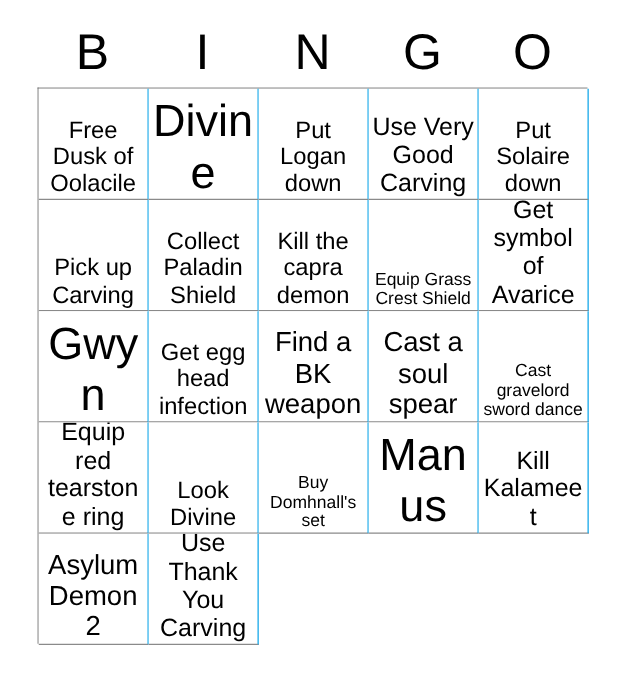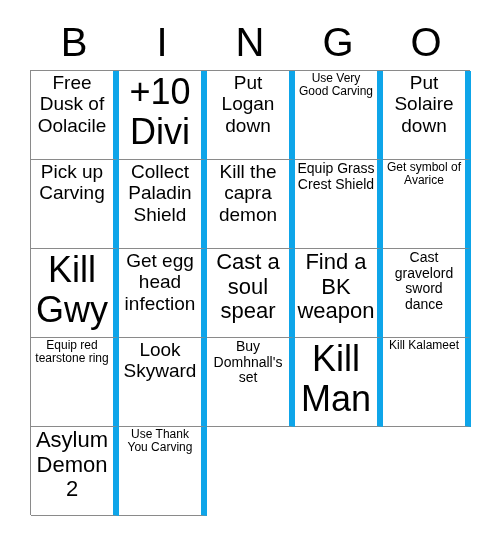--- a/index.html
+++ b/index.html
@@ -52,43 +52,43 @@
     height: 445px;
     display: grid;
     grid-template-columns: repeat(5, 88px);
     grid-template-rows: repeat(5, 89px);
     border-top: 1px solid #8a8a8a;
     border-left: 1px solid #8a8a8a;
     box-sizing: border-box;
   }
   .cell {
     box-sizing: border-box;
-    border-right: 6px solid #0ea5e9;
+    border-right: 1px solid #0ea5e9;
     border-bottom: 1px solid #8a8a8a;
     display: flex;
-    align-items: flex-start;
+    align-items: flex-end;
     justify-content: center;
     text-align: center;
     padding: 1px 2px;
     overflow: hidden;
     background: #ffffff;
   }
   .cell-text {
     display: block;
     width: 100%;
     text-align: center;
     line-height: 1.12;
     word-wrap: break-word;
     color: #000000;
   }
   
   .s-xl  { font-size: 36px; }
   .s-lg  { font-size: 22px; }
   .s-md  { font-size: 19px; }
-  .s-sm  { font-size: 12px; }
+  .s-sm  { font-size: 20px; }
   .s-xs  { font-size: 14px; }
 </style>
 </head>
 <body>
 
 <div id="card">
 
   <div id="header-row">
       <div class="header-letter">B</div>
       <div class="header-letter">I</div>
@@ -128,33 +128,33 @@
       <div class="cell">
         <span class="cell-text s-sm">Get symbol of Avarice</span>
       </div>
       <div class="cell">
         <span class="cell-text s-xl">Kill Gwyn</span>
       </div>
       <div class="cell">
         <span class="cell-text s-md">Get egg head infection</span>
       </div>
       <div class="cell">
-        <span class="cell-text s-lg">Cast a soul spear</span>
+        <span class="cell-text s-lg">Find a BK weapon</span>
       </div>
       <div class="cell">
-        <span class="cell-text s-lg">Find a BK weapon</span>
+        <span class="cell-text s-lg">Cast a soul spear</span>
       </div>
       <div class="cell">
         <span class="cell-text s-xs">Cast gravelord sword dance</span>
       </div>
       <div class="cell">
         <span class="cell-text s-sm">Equip red tearstone ring</span>
       </div>
       <div class="cell">
-        <span class="cell-text s-md">Look Skyward</span>
+        <span class="cell-text s-md">Look Divine</span>
       </div>
       <div class="cell">
         <span class="cell-text s-xs">Buy Domhnall's set</span>
       </div>
       <div class="cell">
         <span class="cell-text s-xl">Kill Manus</span>
       </div>
       <div class="cell">
         <span class="cell-text s-sm">Kill Kalameet</span>
       </div>

